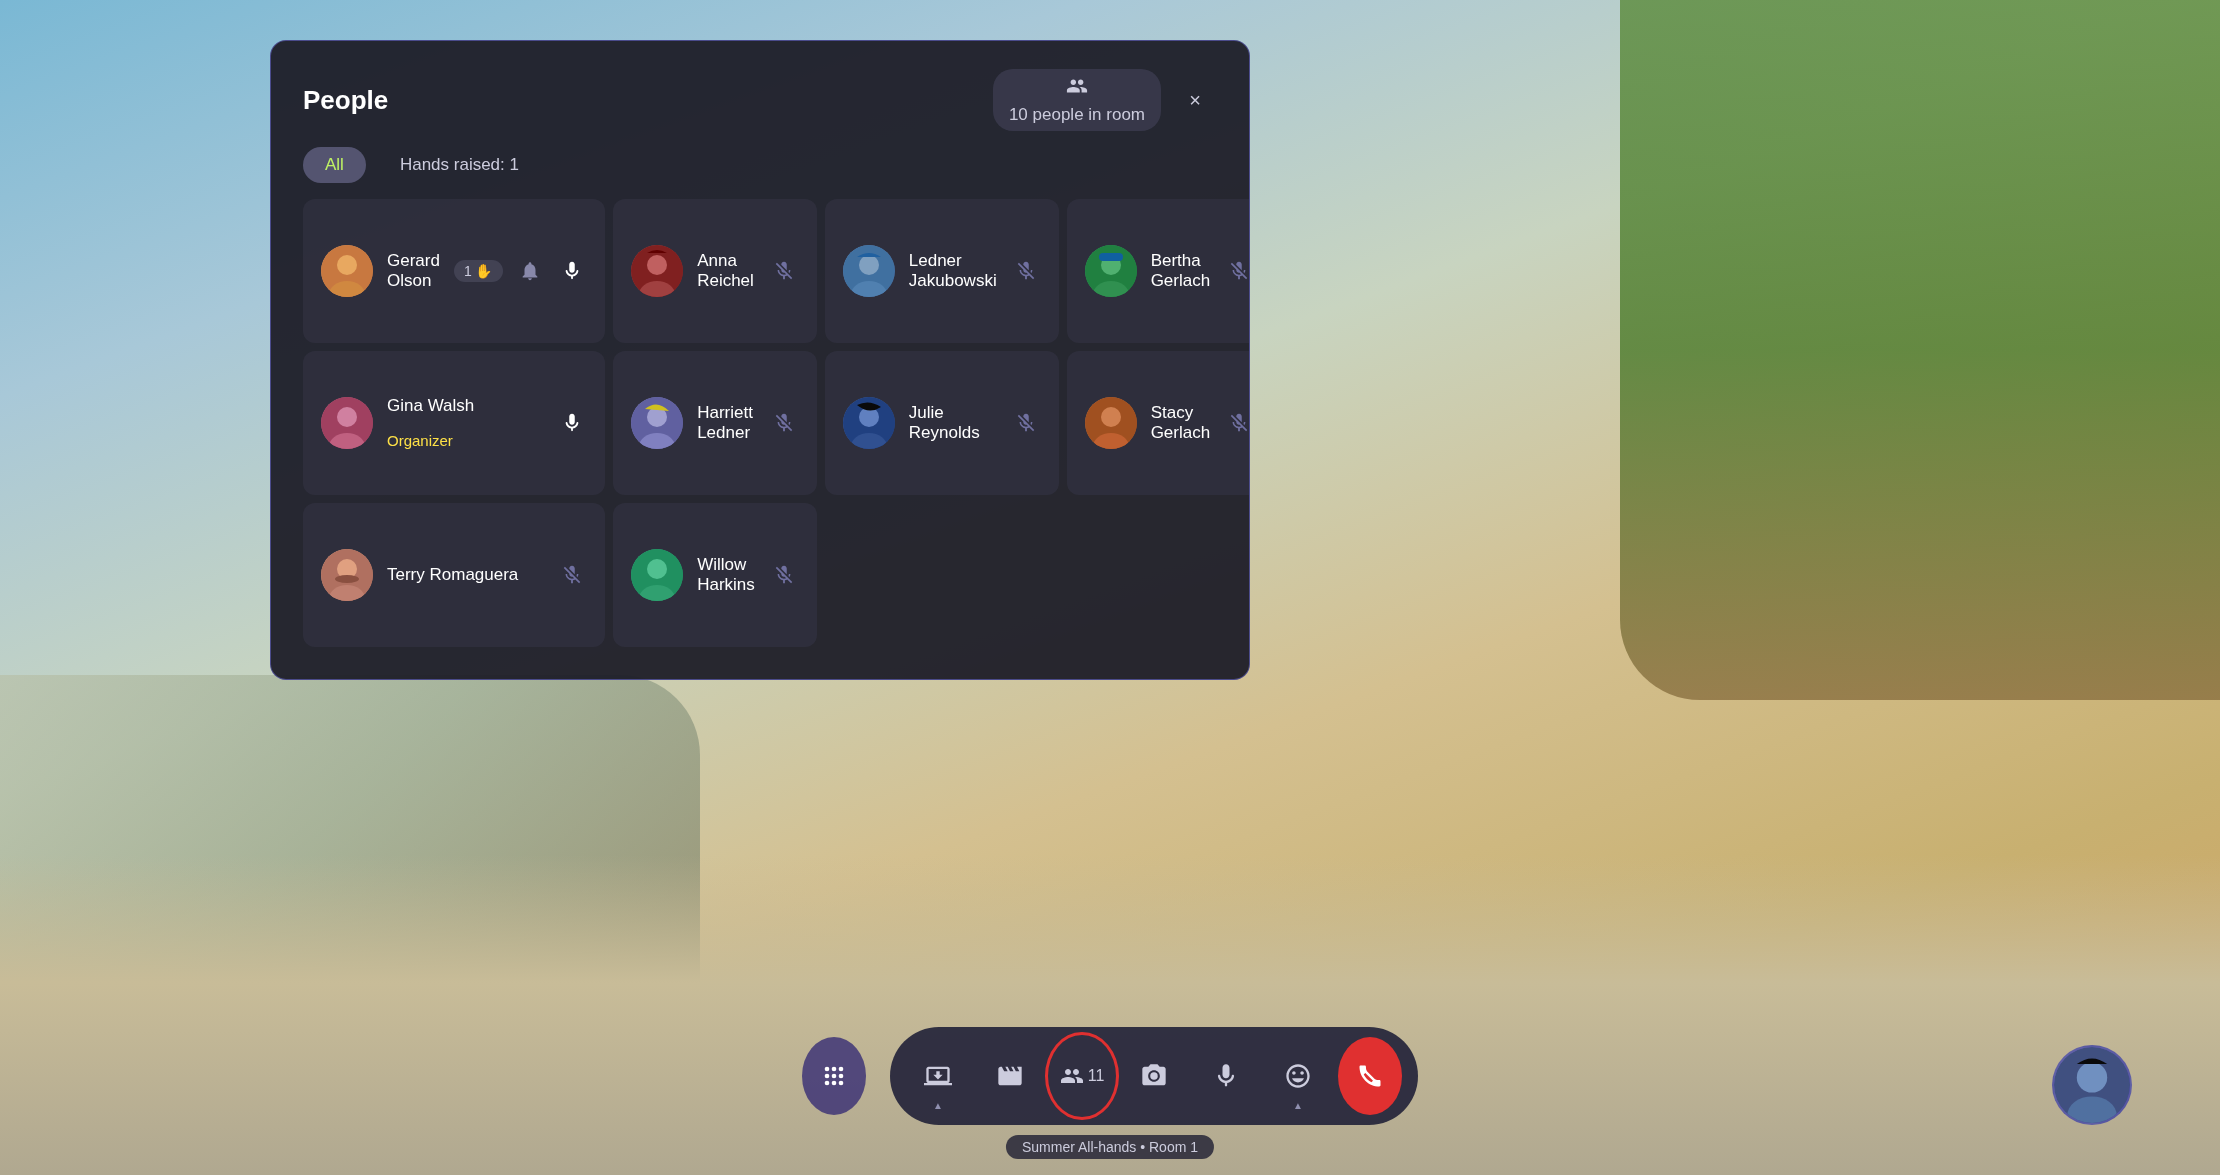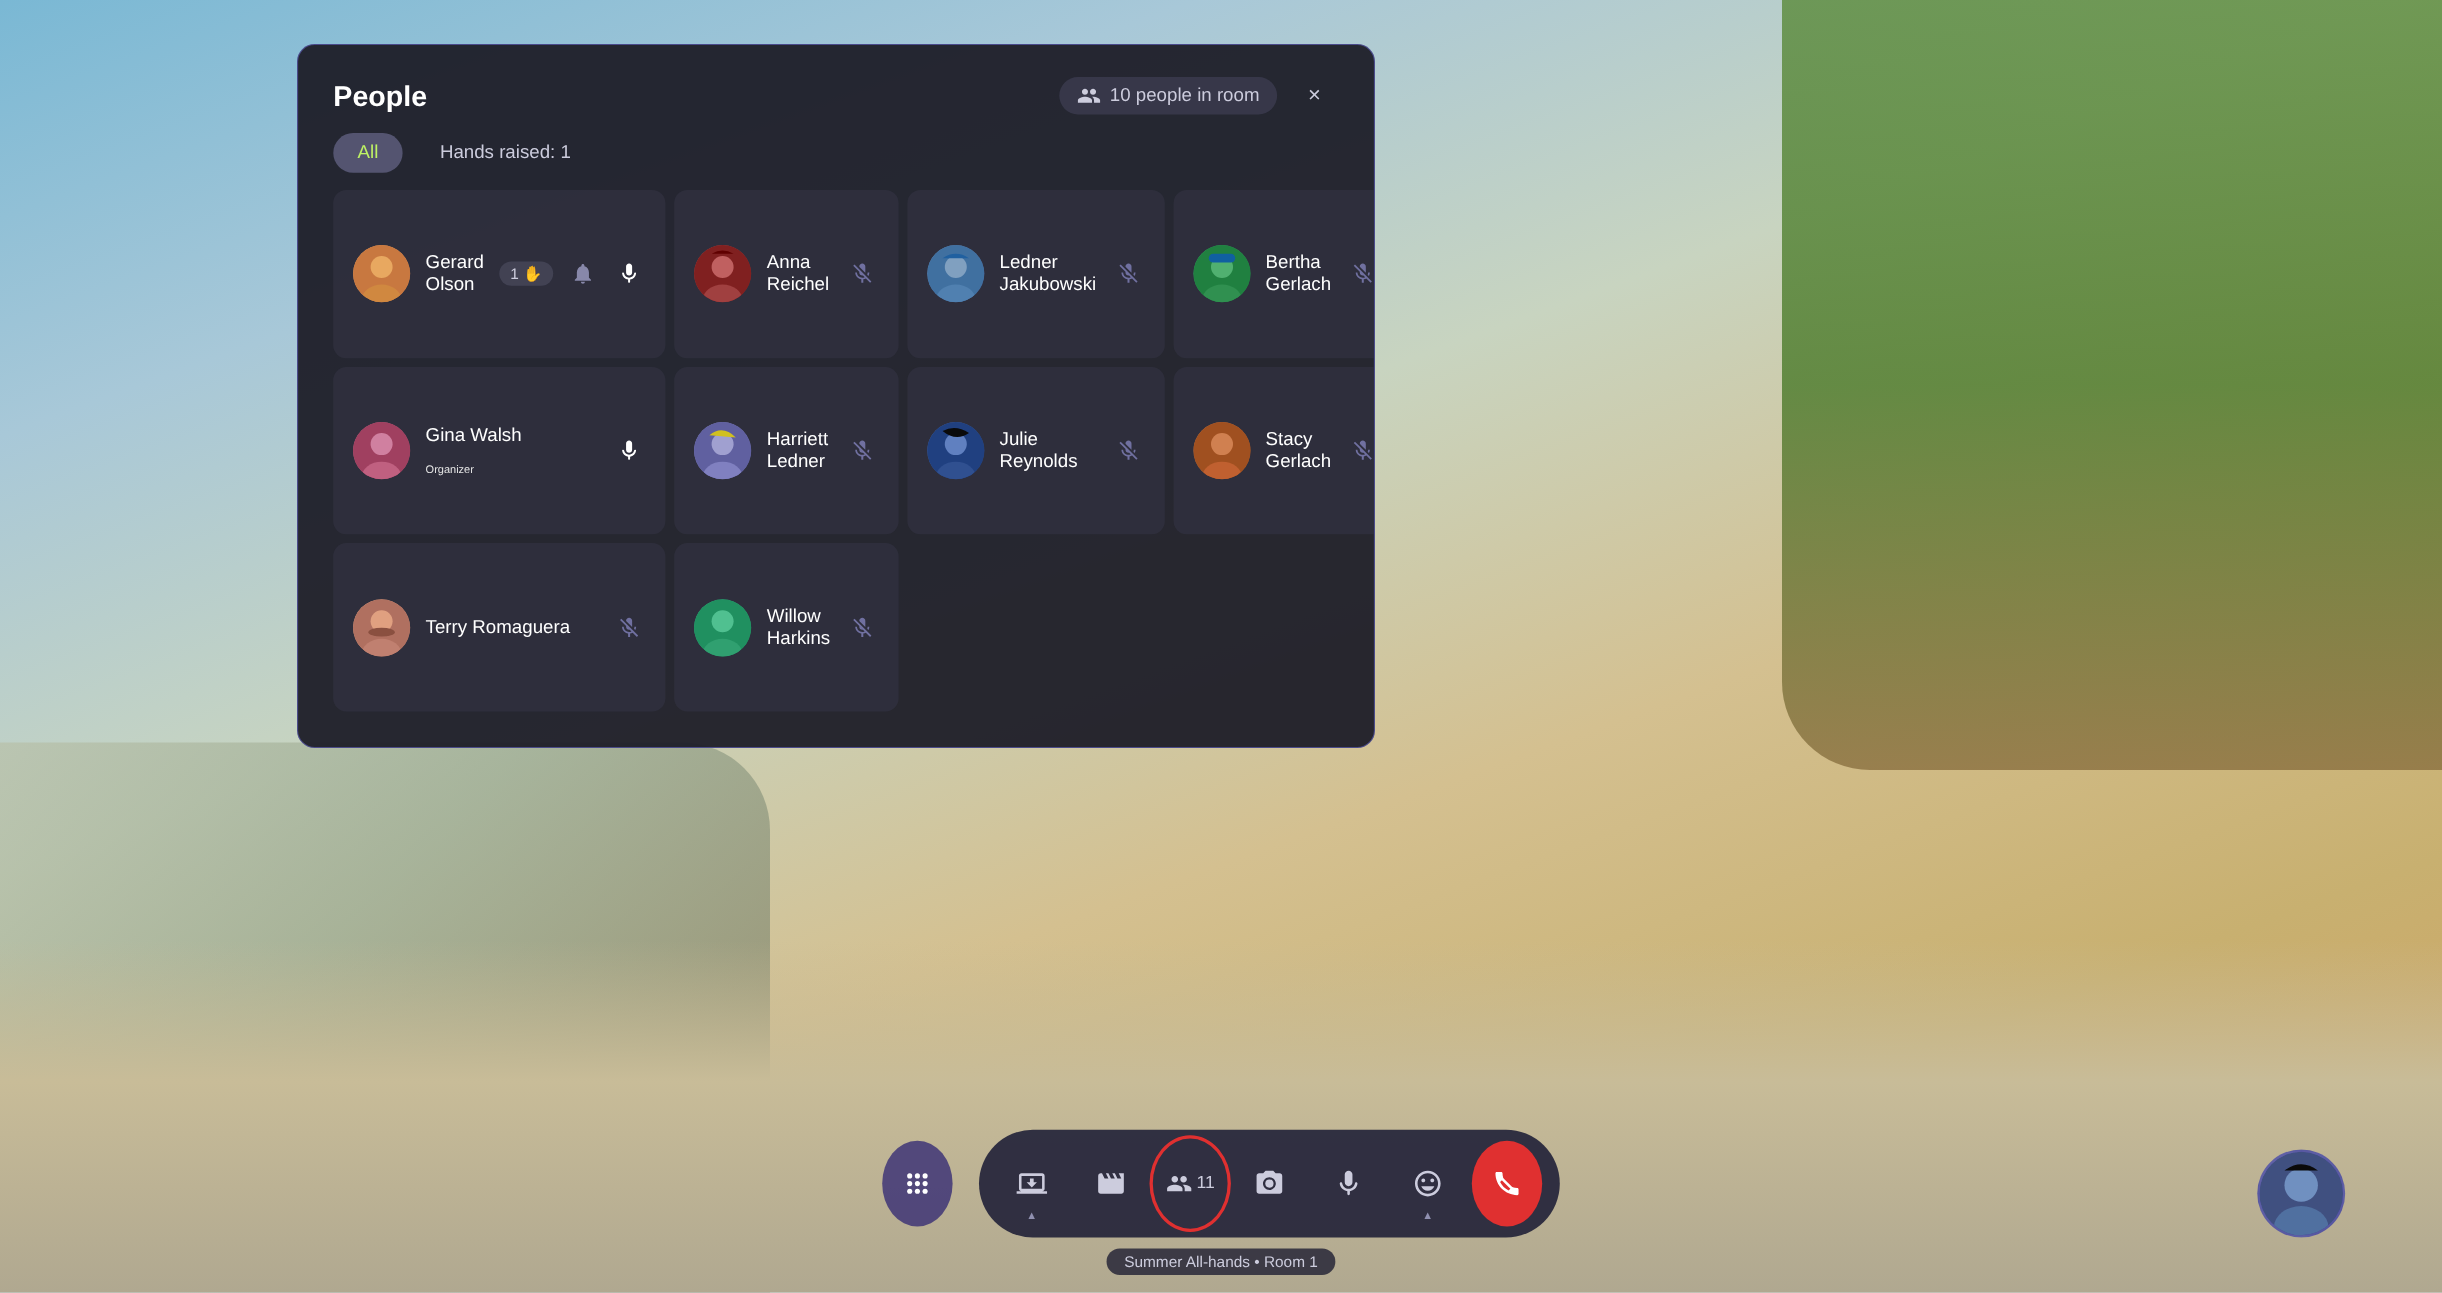--- a/index.html
+++ b/index.html
@@ -90,20 +90,21 @@
 
     .people-count-badge {
       display: flex;
       align-items: center;
       gap: 8px;
       background: rgba(60, 60, 80, 0.8);
       border-radius: 20px;
       padding: 6px 16px;
       color: #ccccdd;
       font-size: 17px;
+      flex-direction: column;
     }
 
     .close-btn {
       width: 36px;
       height: 36px;
       display: flex;
       align-items: center;
       justify-content: center;
       border-radius: 50%;
       cursor: pointer;
@@ -182,22 +183,22 @@
       flex-direction: column;
     }
 
     .person-name {
       font-size: 17px;
       font-weight: 500;
       color: #ffffff;
     }
 
     .person-role {
-      font-size: 10px;
-      color: #e5e5e5;
+      font-size: 15px;
+      color: #fde047;
       margin-top: 16px;
     }
 
     .person-actions {
       display: flex;
       align-items: center;
       gap: 12px;
       margin-left: auto;
     }
 

